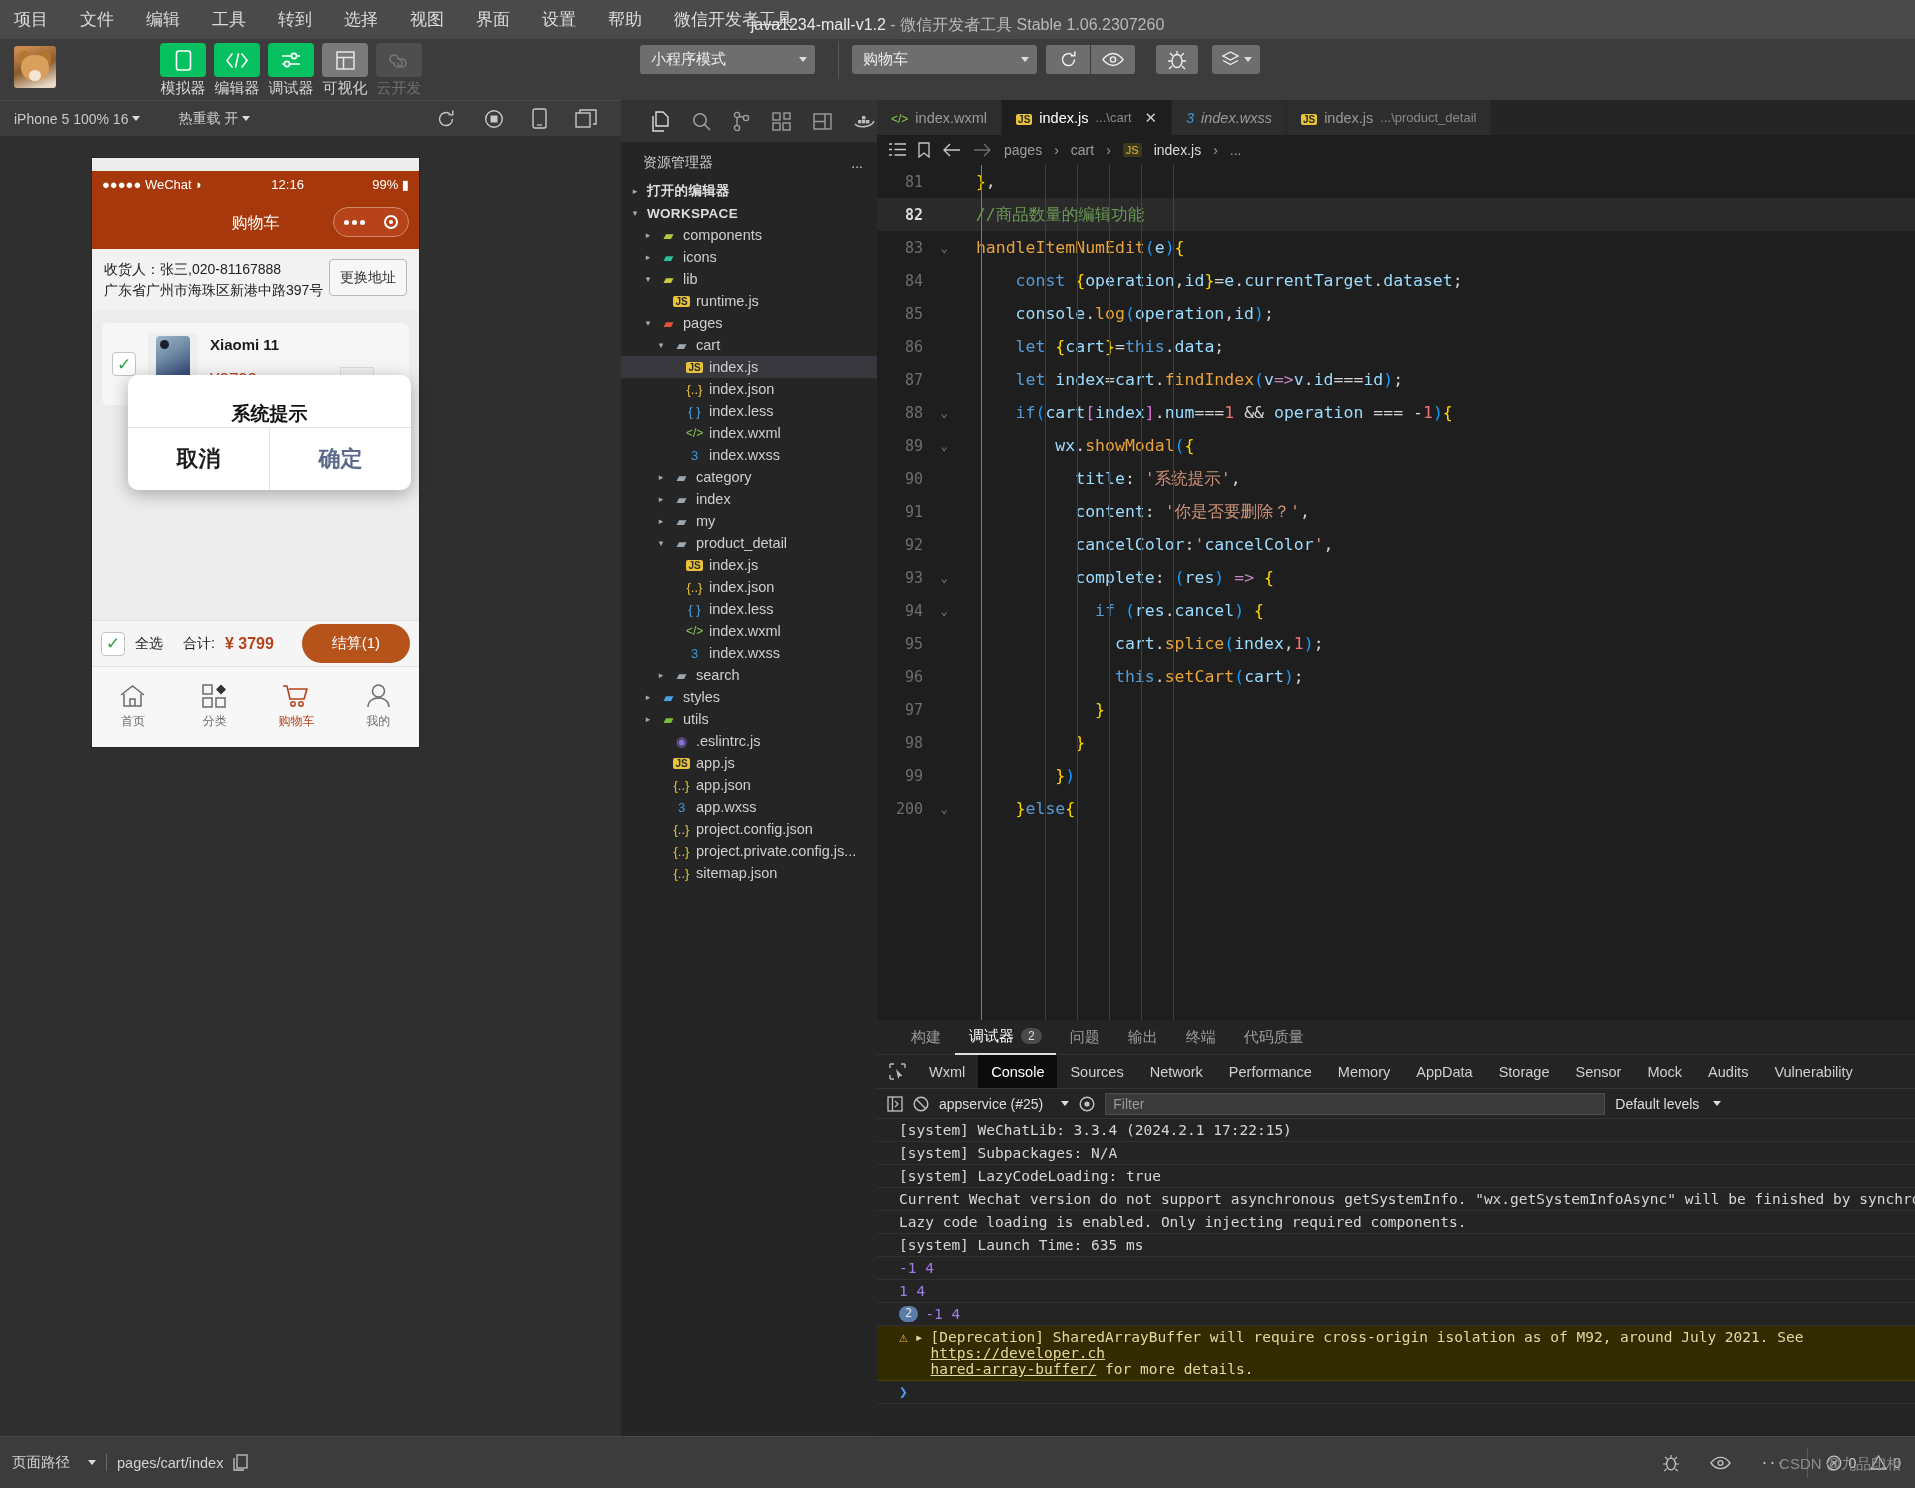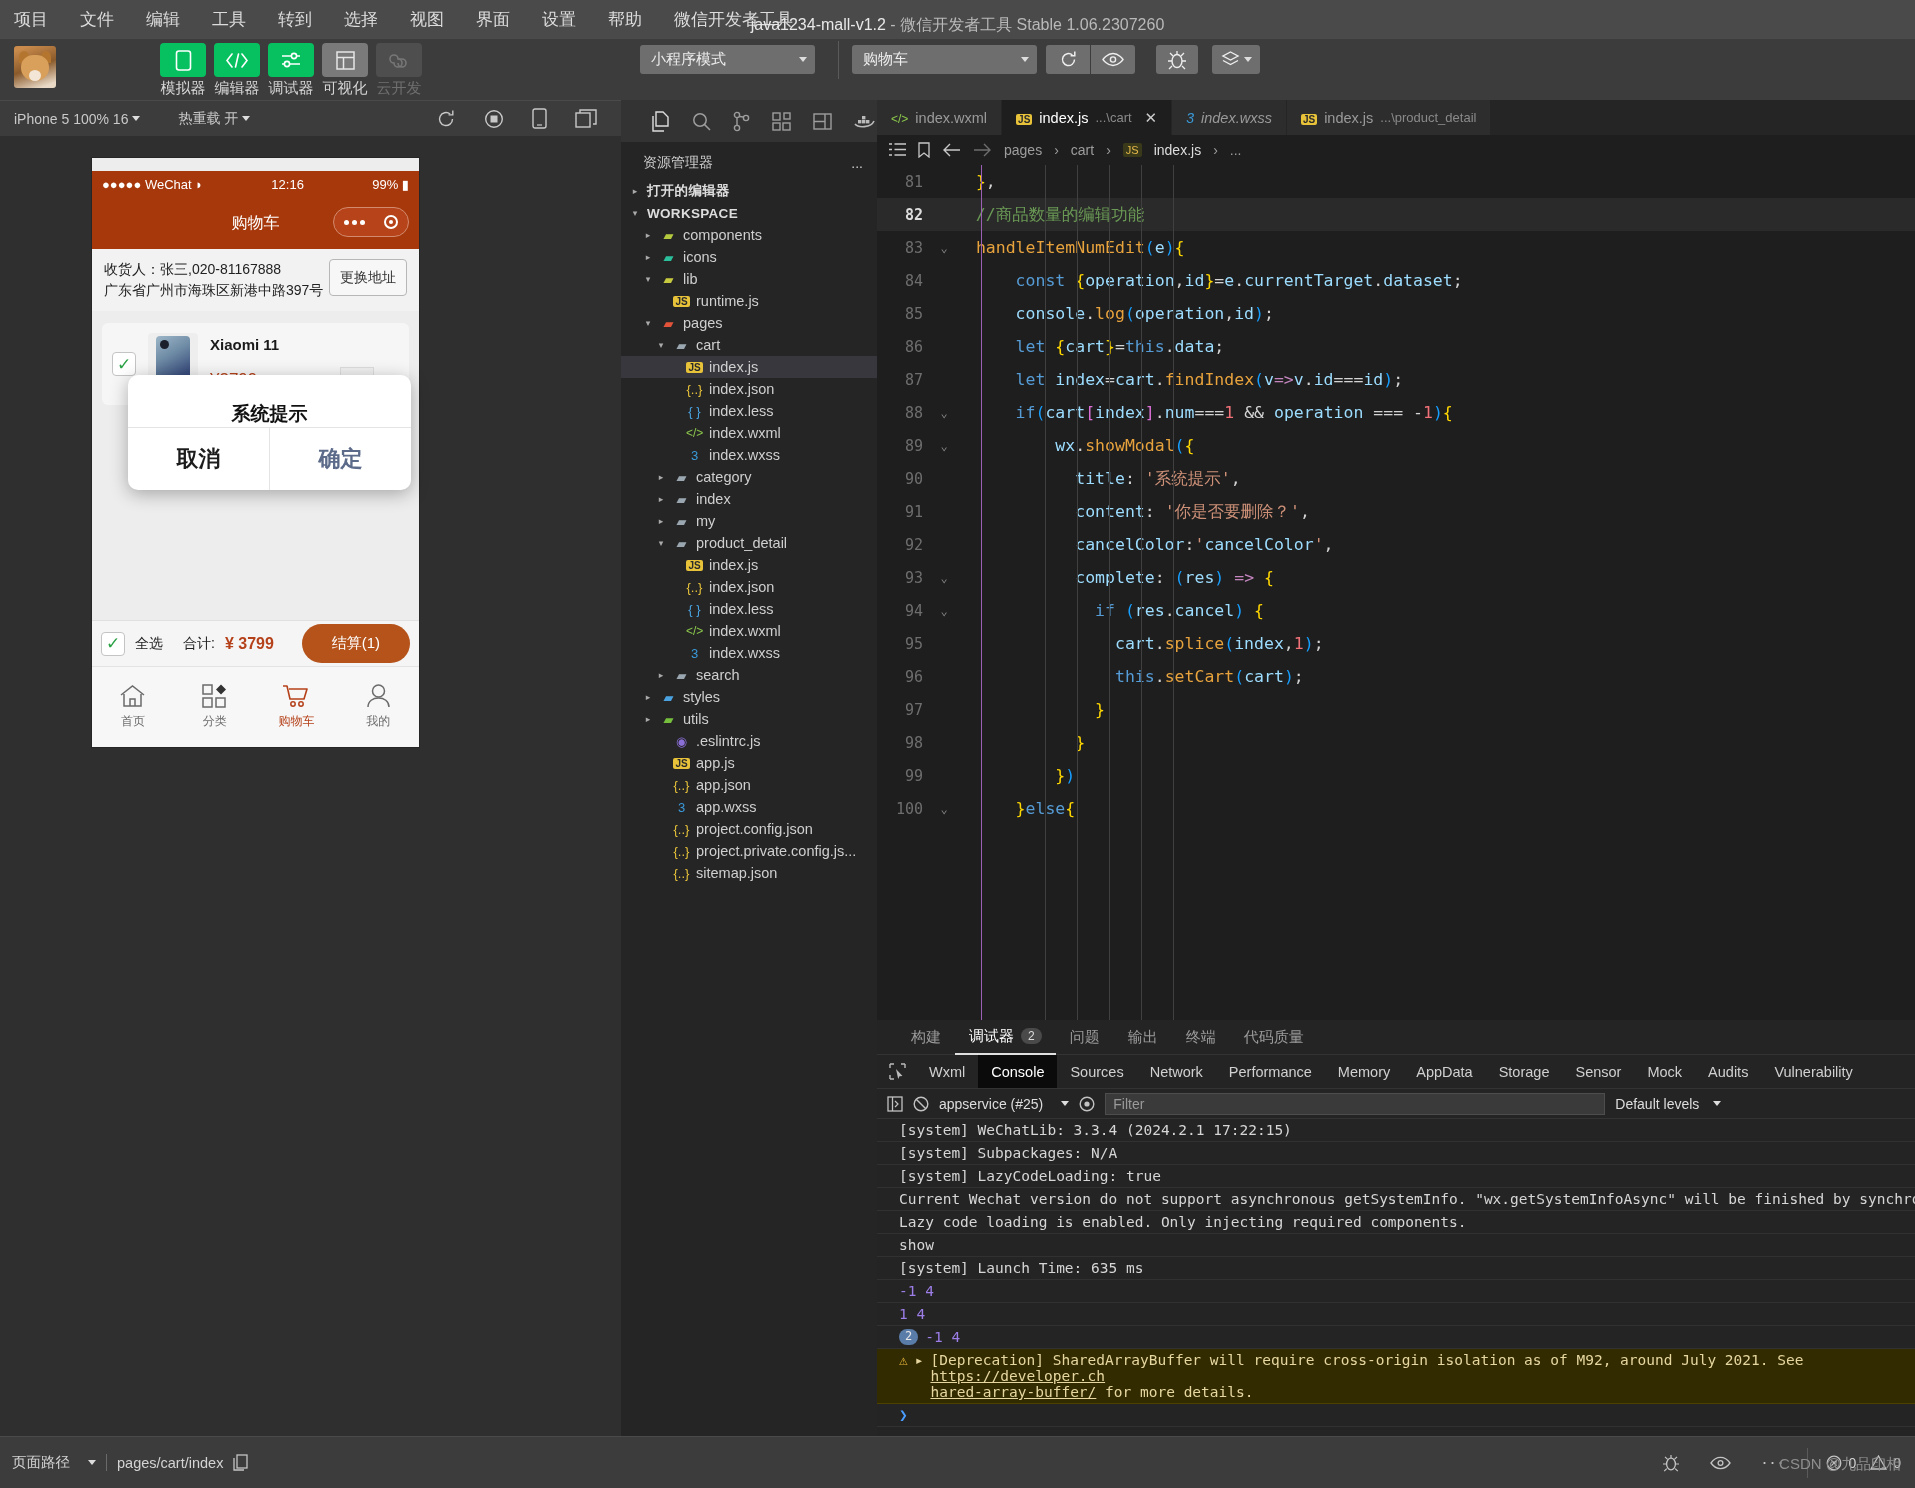--- a/index.html
+++ b/index.html
@@ -810,21 +810,21 @@
           <span class="gut">98</span>
           <span class="fold"></span>
           <span class="code">            <span class="br1">}</span></span>
         </div>
         <div class="cline">
           <span class="gut">99</span>
           <span class="fold"></span>
           <span class="code">          <span class="br1">}</span><span class="br3">)</span></span>
         </div>
         <div class="cline">
-          <span class="gut">100</span>
+          <span class="gut">200</span>
           <span class="fold">⌄</span>
           <span class="code">      <span class="br1">}</span><span class="kw">else</span><span class="br1">{</span></span>
         </div>
       </div>
   </div>
 
   <div class="devtools">
     <div class="dtabs" id="dtabs">
         <span class="dtab">
           <span>构建</span>
@@ -908,23 +908,20 @@
         <div class="lrow">
           <span>[system] LazyCodeLoading: true</span>
         </div>
         <div class="lrow">
           <span>Current Wechat version do not support asynchronous getSystemInfo. "wx.getSystemInfoAsync" will be finished by synchronous</span>
         </div>
         <div class="lrow">
           <span>Lazy code loading is enabled. Only injecting required components.</span>
         </div>
         <div class="lrow">
-          <span>show</span>
-        </div>
-        <div class="lrow">
           <span>[system] Launch Time: 635 ms</span>
         </div>
         <div class="lrow mono-violet">
           <span>-1 4</span>
         </div>
         <div class="lrow mono-violet">
           <span>1 4</span>
         </div>
         <div class="lrow mono-violet">
           <span class="cnt">2</span>

